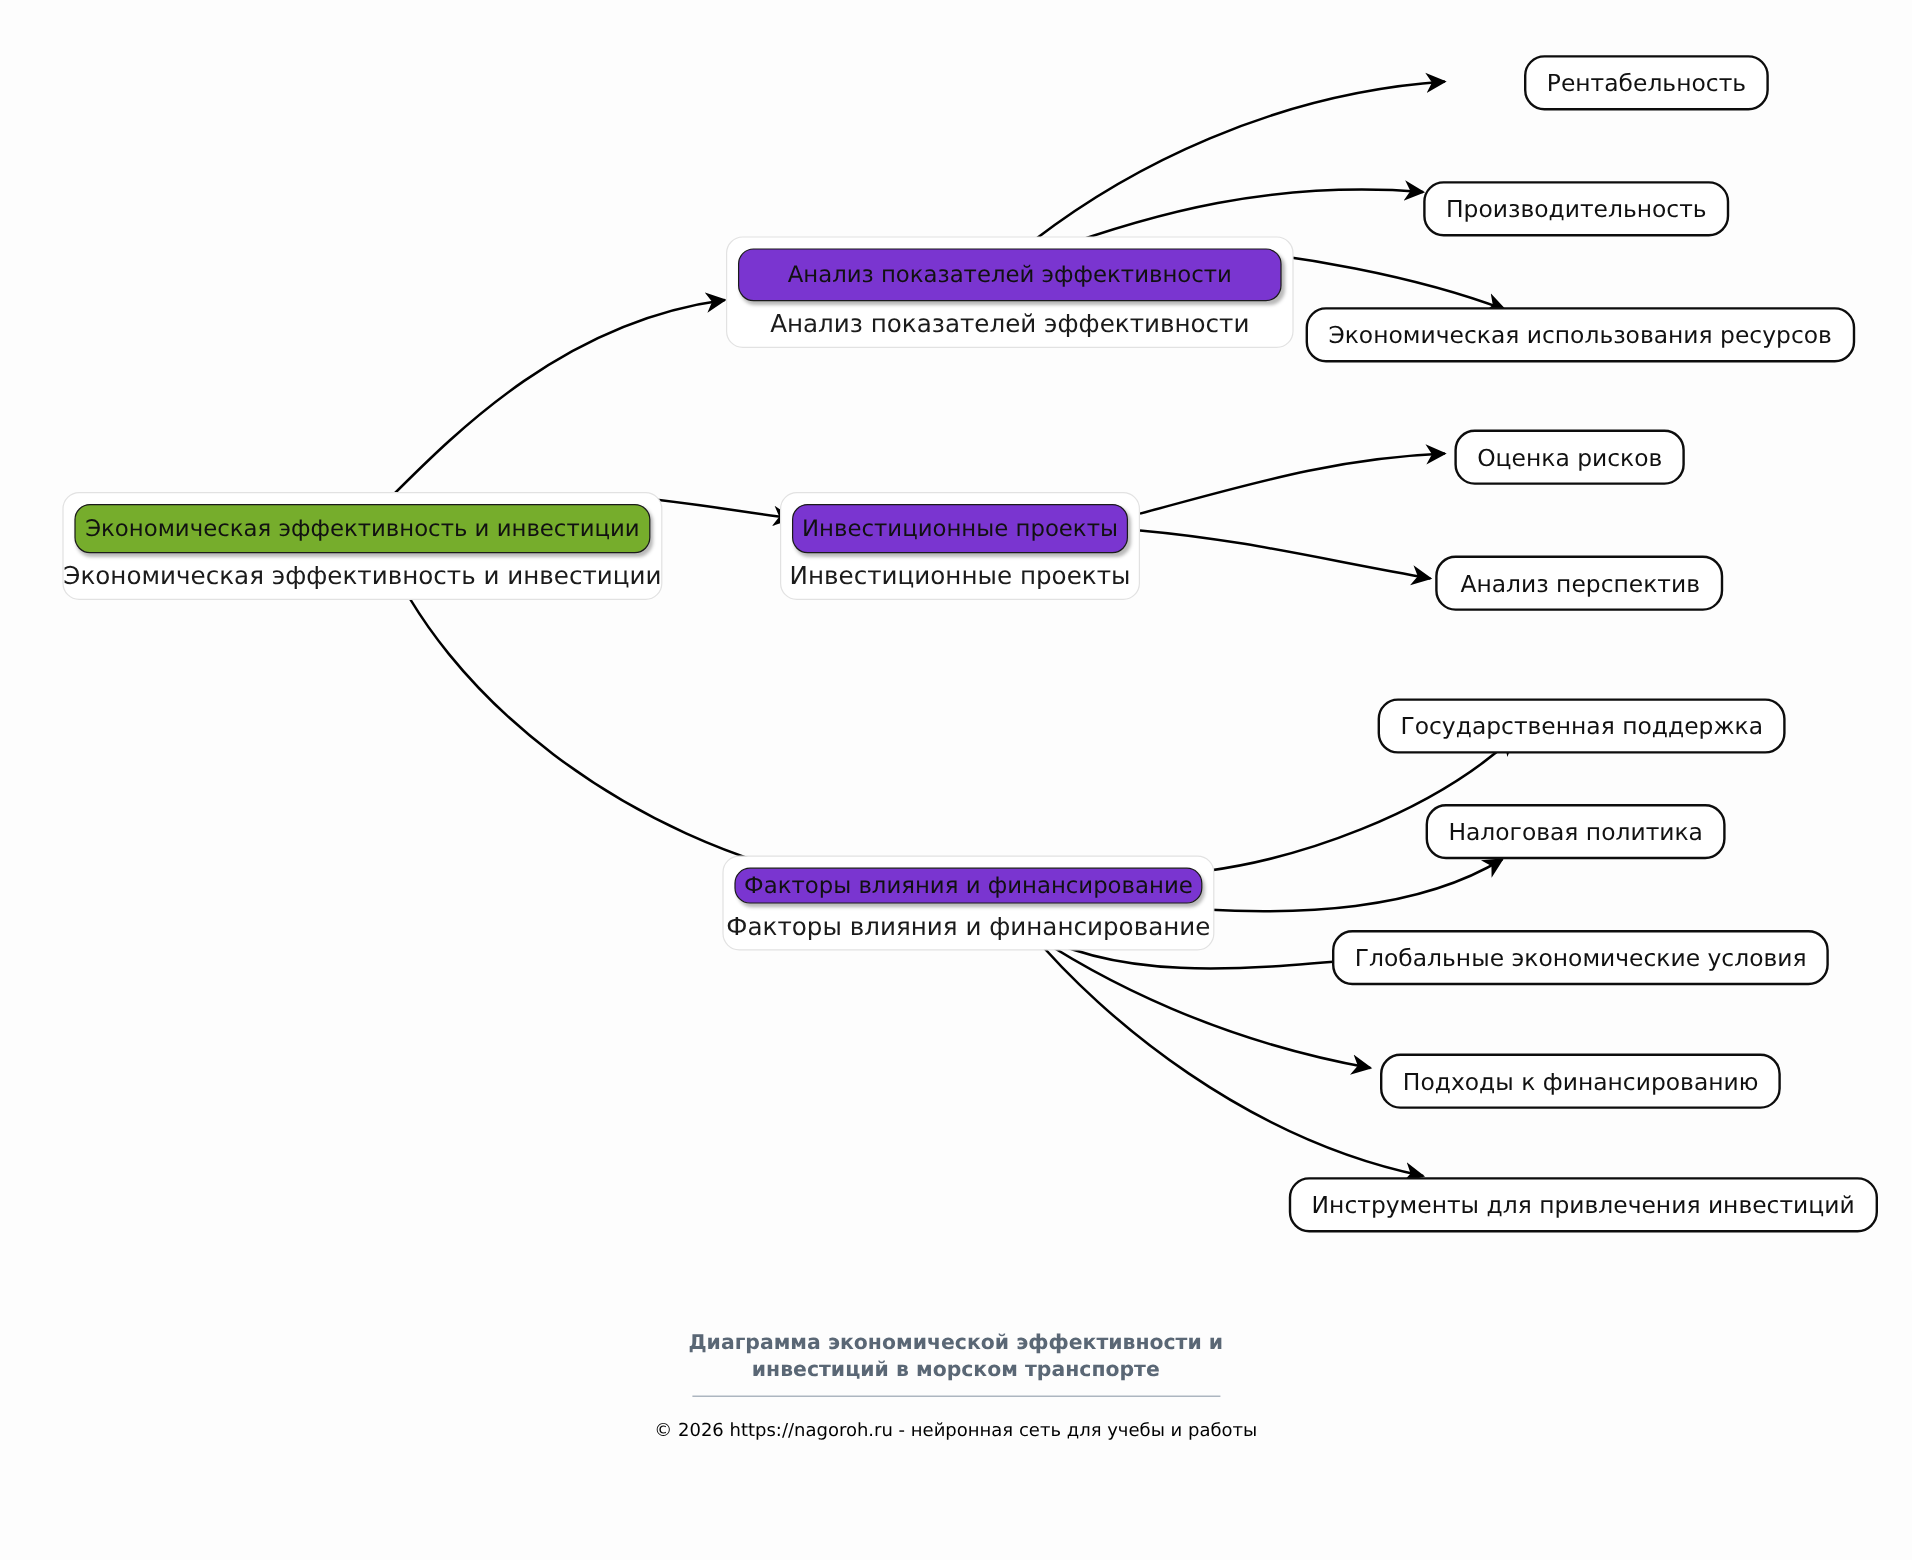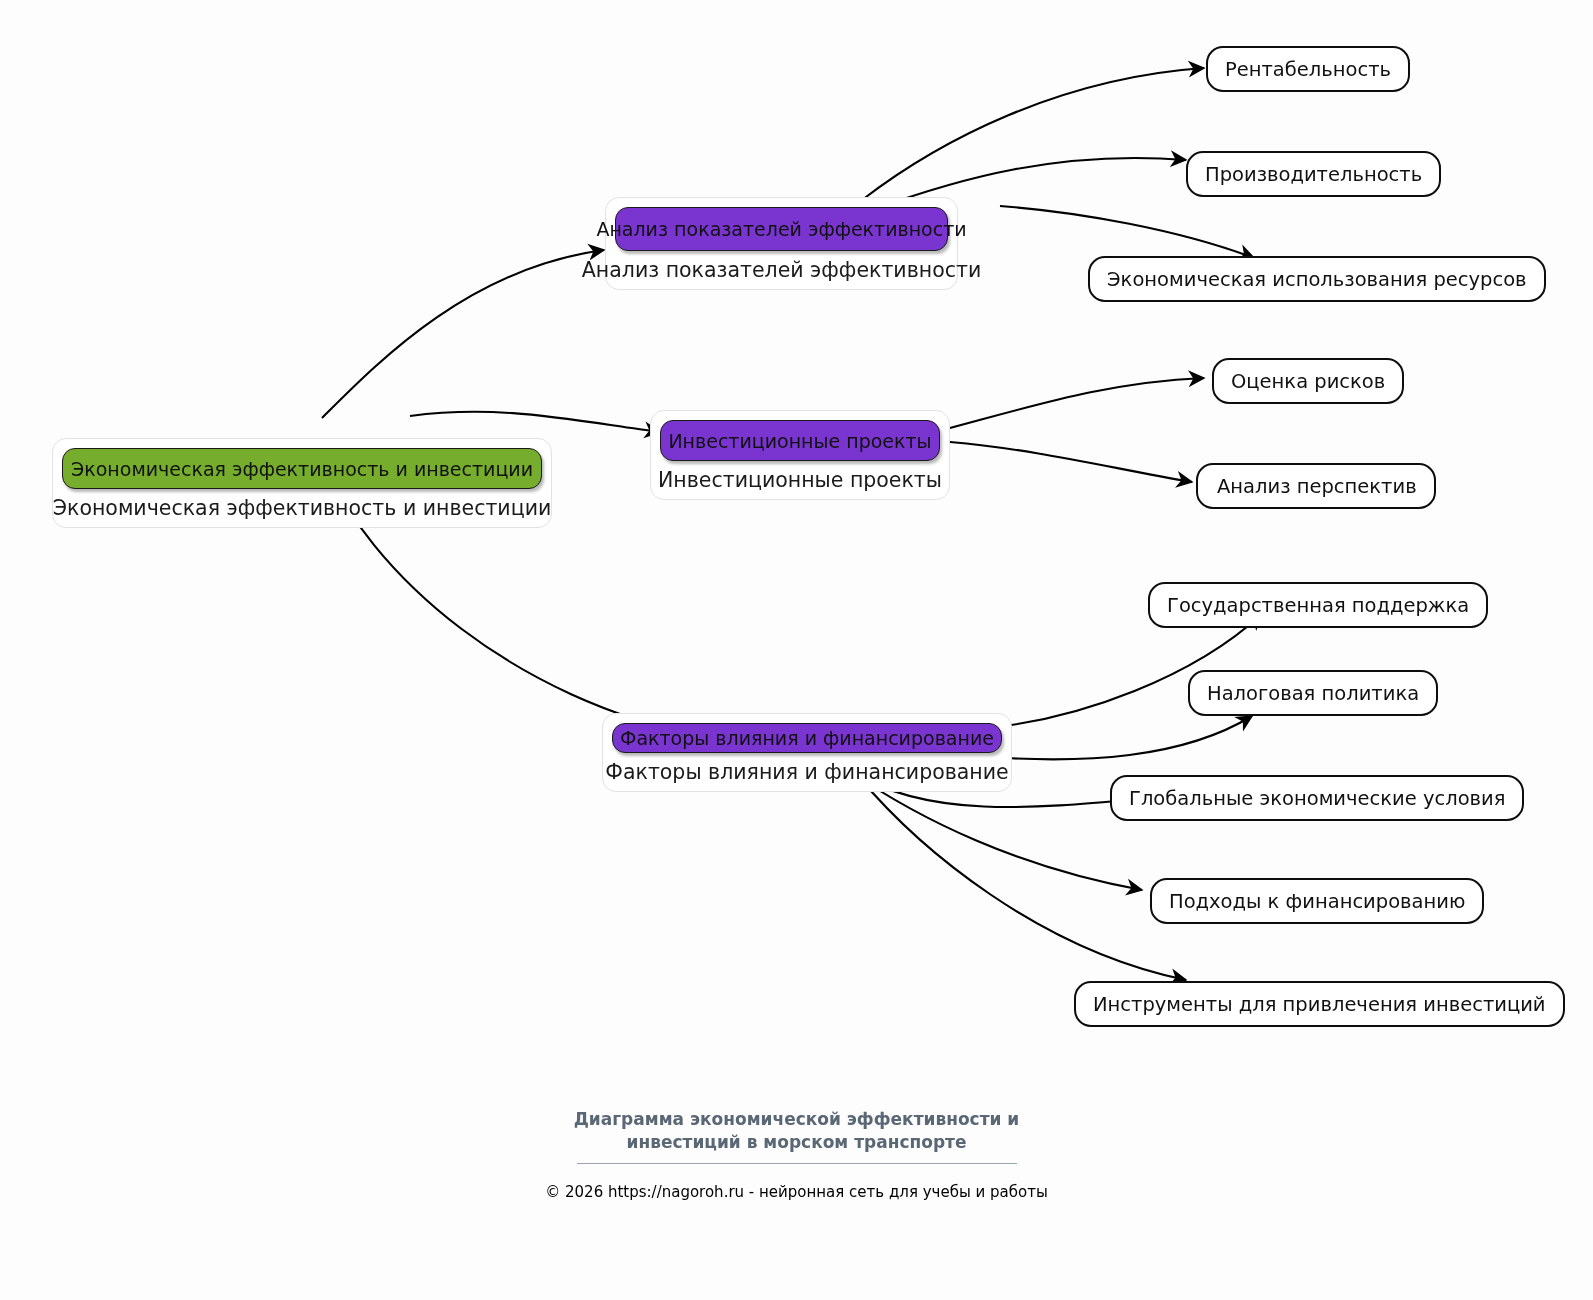--- a/index.html
+++ b/index.html
@@ -144,31 +144,31 @@
       <path d="M 950,442 C 1040,450 1110,468 1192,482"></path>
 
       <path d="M 1004,726 C 1080,716 1190,680 1262,614"></path>
       <path d="M 1004,758 C 1080,762 1180,760 1252,716"></path>
       <path d="M 852,772 C 930,820 1040,808 1150,798"></path>
       <path d="M 848,770 C 920,820 1020,868 1142,890"></path>
       <path d="M 858,776 C 920,850 1040,950 1186,980"></path>
     </g>
   </svg>
 
-  <div class="node-wrap" style="left:52px; top:410px; width:500px; height:90px;margin-top:28px;">
+  <div class="node-wrap" style="left:52px; top:410px; width:500px; height:90px;">
     <div class="node-pill root">Экономическая эффективность и инвестиции</div>
     <div class="node-sub">Экономическая эффективность и инвестиции</div>
   </div>
 
-  <div class="node-wrap" style="left:605px; top:197px; width:353px; height:93px;">
+  <div class="node-wrap" style="left:605px; top:197px; width:473px; height:93px;">
     <div class="node-pill branch">Анализ показателей эффективности</div>
     <div class="node-sub">Анализ показателей эффективности</div>
   </div>
 
-  <div class="leaf" style="left:1206px; top:46px;">
+  <div class="leaf" style="left:1270px; top:46px;">
     <span>Рентабельность</span>
   </div>
   <div class="leaf" style="left:1186px; top:151px;">
     <span>Производительность</span>
   </div>
   <div class="leaf" style="left:1088px; top:256px;">
     <span>Экономическая использования ресурсов</span>
   </div>
 
   <div class="node-wrap" style="left:650px; top:410px; width:300px; height:90px;">

